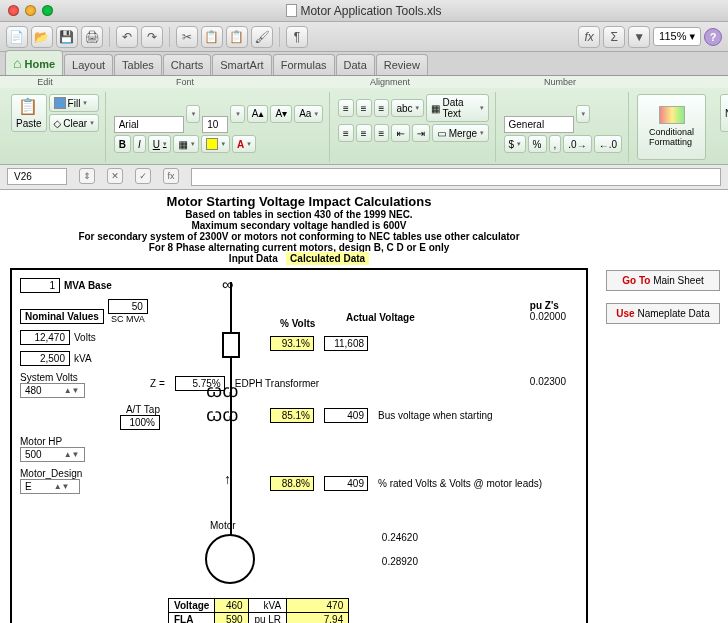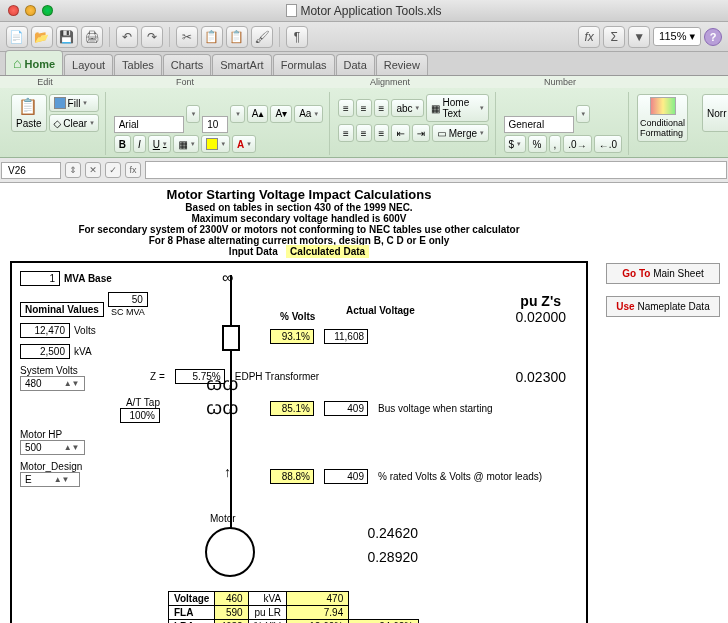--- a/index.html
+++ b/index.html
@@ -32,29 +32,29 @@
 .ribbon { background: linear-gradient(#e0f0de,#cfe4cc); border-bottom:1px solid #9ab598; padding: 4px 5px 2px; display:flex; gap:2px; }
 .grp { border-right:1px solid #b7ccb4; padding: 2px 6px; display:flex; flex-direction:column; gap:2px; position:relative; }
 .grow { display:flex; align-items:center; gap:2px; }
 .rbtn { border:1px solid #b0c5ad; border-radius:3px; background:linear-gradient(#fafffe,#e0ede0); padding:2px 4px; font-size:10px; display:flex; align-items:center; gap:2px; cursor:pointer; min-height:18px;}
 .rbtn .dd { font-size:7px; margin-left:1px; color:#666; }
 .finput { border:1px solid #aaa; background:#fff; padding:2px 4px; font-size:10px;margin-top:22px; }
 .boldb { font-weight:bold; }
 .italicb { font-style:italic; }
 .underb { text-decoration:underline; }
 .swatch { width:12px; height:12px; border:1px solid #888; }
-.conditional { display:flex; flex-direction:column; align-items:center; font-size:9px; line-height:1.1; padding:2px;}
+.conditional { display:flex; flex-direction:column; align-items:center; font-size:9px; line-height:1.1; padding:11px;}
 .cond-icon { width:26px; height:18px; background: linear-gradient(to right, #e88,#fe8,#8e8); border:1px solid #aaa; margin-bottom:2px;}
 
 
 .riblabels { display:flex; background:#e9f3e7; font-size:9px; color:#555; padding:1px 5px; }
 .riblabels span { text-align:center; }
 
 
-.fbar { display:flex; align-items:center; background:#e8e8e8; border-bottom:1px solid #aaa; padding:3px 1px; gap:4px; }
+.fbar { display:flex; align-items:flex-start; background:#e8e8e8; border-bottom:1px solid #aaa; padding:3px 7px; gap:12px; }
 .cellref { border:1px solid #aaa; background:#fff; padding:2px 6px; font-size:10px; width:60px; }
 .fxbtn { width:16px;height:16px;border:1px solid #aaa;border-radius:3px;display:flex;align-items:center;justify-content:center;font-size:9px;color:#666;background:#f4f4f4;}
 .fxinput { flex:1; border:1px solid #aaa; background:#fff; height:18px; }
 
 
 .sheet { display:flex; }
 .main { flex:1; padding: 4px 10px; }
 .side { width:130px; padding: 80px 8px 0; display:flex; flex-direction:column; gap:12px; }
 .sidebtn { border:1px solid #999; padding:4px 6px; font-size:10px; text-align:center; background:#f5f5f5; cursor:pointer; }
 .sidebtn .r { color:#cc0000; font-weight:bold; }
@@ -81,21 +81,21 @@
 .inf { position:absolute; left:52px; top:0; font-size:16px; }
 .boxz { position:absolute; left:52px; top:56px; width:18px; height:26px; border:2px solid #000; background:#fff;}
 .coils { position:absolute; left:36px; width:50px; font-size:18px; font-family:serif;}
 .motor-circle { position:absolute; left:35px; top:258px; width:50px; height:50px; border:2px solid #000; border-radius:50%; background:#fff;}
 .motor-lbl { position:absolute; left:40px; top:244px; font-size:10px; }
 .arrowup { position:absolute; left:54px; top:195px; font-size:14px;}
 
 .dline { position:absolute; display:flex; align-items:center; gap:10px; font-size:10px;}
 .dval { border:1px solid #000; padding:1px 3px; min-width:44px; text-align:right; }
 .dcalc { background:#ffff99; }
-.puz { position:absolute; right:12px; font-size:14px; text-align:center;}
+.puz { position:absolute; right:12px; font-size:10px; text-align:left;}
 
 
 .mtable { border-collapse:collapse; margin-left:148px; margin-top:2px; font-size:10px;}
 .mtable td { border:1px solid #000; padding:1px 5px; text-align:right; }
 .mtable td:first-child { font-weight:bold; text-align:left; background:#fff;}
 .mtable .calc { background:#ffff99; }
 </style>
 </head>
 <body>
 
@@ -194,21 +194,21 @@
           <span class="dd">▾</span>
         </span>
     </div>
   </div>
   <div class="grp">
     <div class="grow">
       <span class="rbtn">≡</span>
       <span class="rbtn">≡</span>
       <span class="rbtn">≡</span>
       <span class="rbtn">abc<span class="dd">▾</span></span>
-      <span class="rbtn">▦ <span>Home Text</span><span class="dd">▾</span></span>
+      <span class="rbtn">▦ <span>Data Text</span><span class="dd">▾</span></span>
     </div>
     <div class="grow">
       <span class="rbtn">≡</span>
       <span class="rbtn">≡</span>
       <span class="rbtn">≡</span>
       <span class="rbtn">⇤</span>
       <span class="rbtn">⇥</span>
       <span class="rbtn">▭ <span>Merge</span><span class="dd">▾</span></span>
     </div>
   </div>

